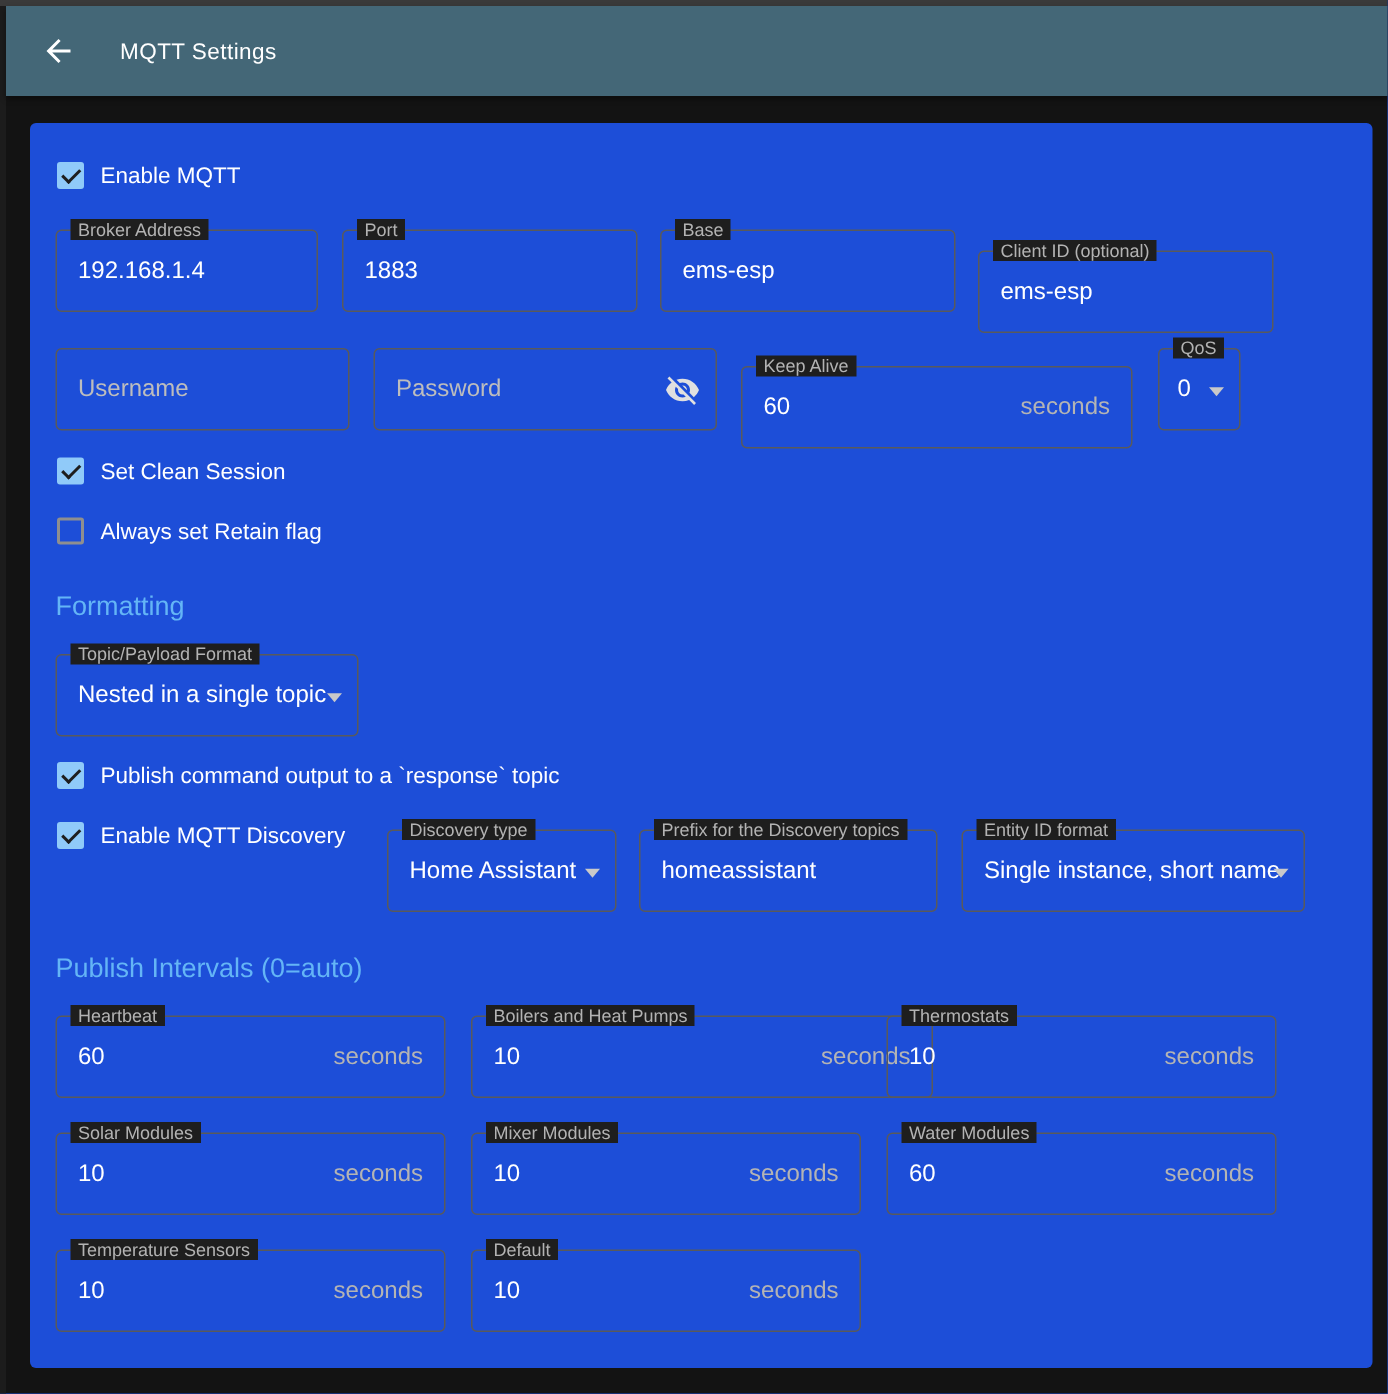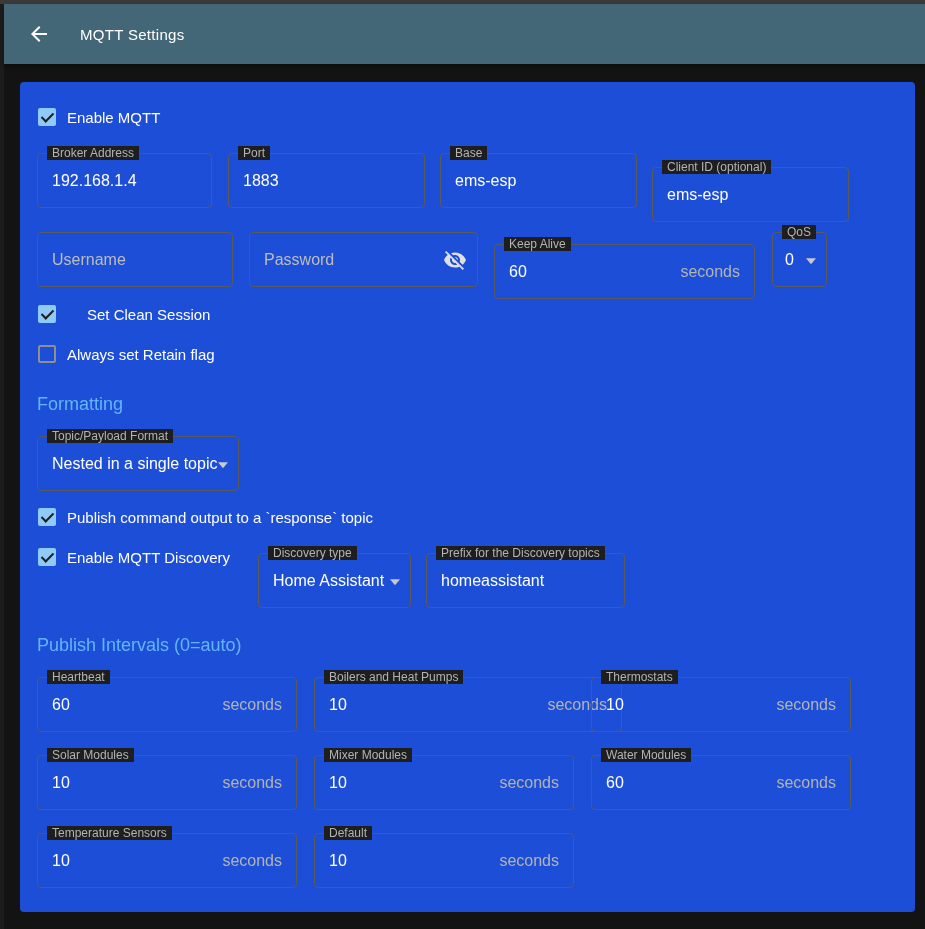--- a/index.html
+++ b/index.html
@@ -124,21 +124,21 @@
     <span class="flabel">Keep Alive</span>
     <span class="fvalue">60</span>
     <span class="fsuffix">seconds</span>
   </div>
   <div class="field select" style="left:752px;top:150px;width:55px;">
     <span class="flabel">QoS</span>
     <span class="fvalue" style="left:12px;">0</span>
     <span class="arrow"></span>
   </div>
 
-  <div class="cbrow" style="left:18px;top:223px;gap:20px;">
+  <div class="cbrow" style="left:18px;top:223px;">
     <span class="cb checked"></span>
     <span class="cblabel">Set Clean Session</span>
   </div>
   <div class="cbrow" style="left:18px;top:263px;">
     <span class="cb unchecked"></span>
     <span class="cblabel">Always set Retain flag</span>
   </div>
 
   <div class="section-title" style="left:17px;top:312px;">Formatting</div>
 
@@ -160,20 +160,25 @@
 
   <div class="field select" style="left:238px;top:471px;width:153px;padding-left:36px;">
     <span class="flabel">Discovery type</span>
     <span class="fvalue">Home Assistant</span>
     <span class="arrow"></span>
   </div>
   <div class="field" style="left:406px;top:471px;width:199px;">
     <span class="flabel">Prefix for the Discovery topics</span>
     <span class="fvalue">homeassistant</span>
   </div>
+  <div class="field select" style="left:621px;top:471px;width:229px;">
+    <span class="flabel">Entity ID format</span>
+    <span class="fvalue">Single instance, short name</span>
+    <span class="arrow"></span>
+  </div>
 
   <div class="section-title" style="left:17px;top:553px;">Publish Intervals (0=auto)</div>
 
   <div class="field" style="left:17px;top:595px;width:260px;">
     <span class="flabel">Heartbeat</span>
     <span class="fvalue">60</span>
     <span class="fsuffix">seconds</span>
   </div>
   <div class="field" style="left:294px;top:595px;width:308px;padding-left:48px;">
     <span class="flabel">Boilers and Heat Pumps</span>

